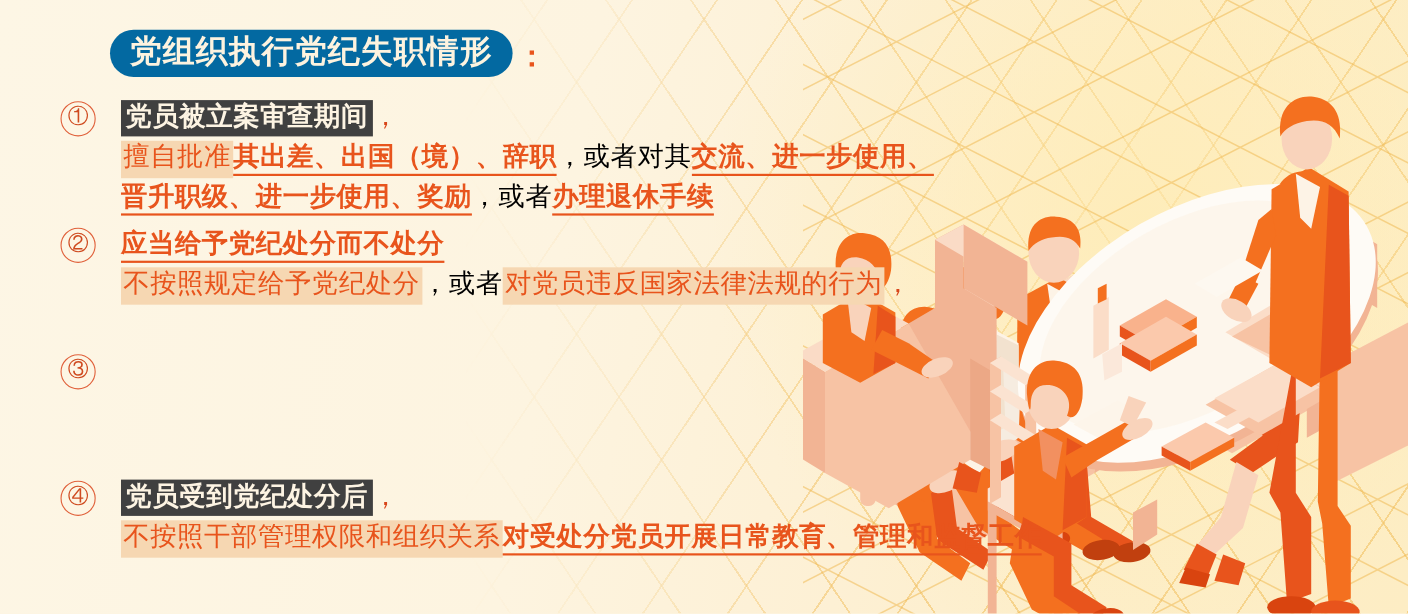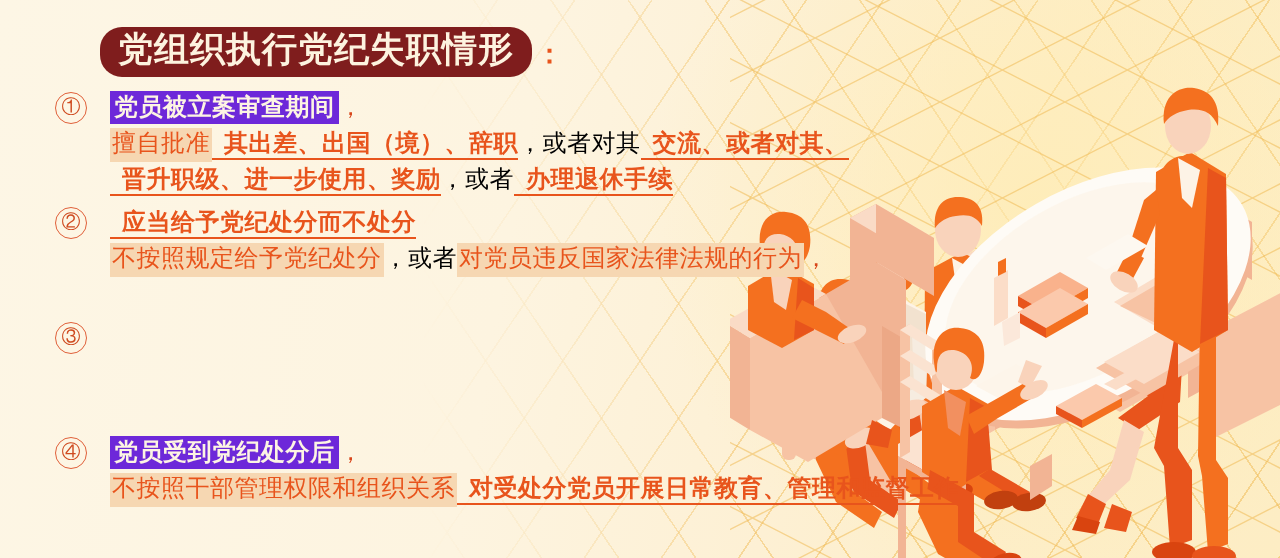--- a/index.html
+++ b/index.html
@@ -33,46 +33,46 @@
   }
   
   .illus{position:absolute;left:730px;top:0;width:550px;height:558px;}
   .illus svg{display:block;width:550px;height:558px;}
 
   
   .content{position:absolute;left:0;top:0;width:900px;height:558px;}
 
   .title-row{position:absolute;left:100px;top:27px;display:flex;align-items:center;}
   .title-badge{
-    background:#7f1d1d;color:#fdf3df;
-    font-size:35px;font-weight:bold;letter-spacing:1px;
+    background:#0369a1;color:#fdf3df;
+    font-size:29px;font-weight:bold;letter-spacing:1px;
     padding:5px 18px 8px 18px;border-radius:22px;line-height:1.05;
     font-family:"Liberation Serif","DejaVu Serif",serif;
     white-space:nowrap;
   }
   .title-colon{color:#e8541c;font-size:27px;font-weight:bold;margin-left:4px;margin-top:4px;}
 
   .item{position:absolute;left:55px;}
   .num{
     position:absolute;left:0;top:0;width:30px;height:30px;border-radius:50%;
     border:1.6px solid #e0603a;color:#cf4b20;
     font-size:19px;line-height:28px;text-align:center;
     font-family:"Liberation Serif","DejaVu Serif",serif;
   }
   .lines{position:absolute;left:55px;top:-3px;white-space:nowrap;}
   .ln{height:36px;line-height:36px;white-space:nowrap;}
 
   
   span.run{font-size:24px;font-weight:bold;letter-spacing:.5px;
            font-family:"Liberation Serif","DejaVu Serif",serif;vertical-align:baseline;}
-  span.dark{background:#6d28d9;color:#fdf4e3;padding:3px 4px 4px 4px;}
+  span.dark{background:#404040;color:#fdf4e3;padding:3px 4px 4px 4px;}
   span.peach{background:#f6d7b2;color:#e8541c;padding:3px 2px 4px 2px;font-weight:normal;font-family:Liberation Mono, monospace;}
   span.plain{color:#000000;font-weight:normal;}
   span.bold{color:#e8541c;font-weight:bold;}
-  span.uline{border-bottom:2px solid #e8541c;padding-bottom:2px;padding-left:12px;}
+  span.uline{border-bottom:2px solid #e8541c;padding-bottom:2px;}
   span.comma{color:#d8451a;font-weight:normal;}
 </style>
 </head>
 <body>
 
 <div id="stage">
 
   <div class="bg-base"></div>
   <div class="bg-grid"></div>
   <div class="bg-glow"></div>
@@ -327,21 +327,21 @@
 
     <div class="title-row">
       <div class="title-badge">党组织执行党纪失职情形</div>
       <div class="title-colon">：</div>
     </div>
 
     <div class="item" style="top:92px;">
       <div class="num">①</div>
       <div class="lines">
         <div class="ln"><span class="run dark">党员被立案审查期间</span><span class="run comma">，</span></div>
-        <div class="ln"><span class="run peach">擅自批准</span><span class="run bold uline">其出差、出国（境）、辞职</span><span class="run plain">，或者对其</span><span class="run bold uline">交流、或者对其、</span></div>
+        <div class="ln"><span class="run peach">擅自批准</span><span class="run bold uline">其出差、出国（境）、辞职</span><span class="run plain">，或者对其</span><span class="run bold uline">交流、进一步使用、</span></div>
         <div class="ln"><span class="run bold uline">晋升职级、进一步使用、奖励</span><span class="run plain">，或者</span><span class="run bold uline">办理退休手续</span></div>
       </div>
     </div>
 
     <div class="item" style="top:207px;">
       <div class="num">②</div>
       <div class="lines">
         <div class="ln"><span class="run bold uline">应当给予党纪处分而不处分</span></div>
         <div class="ln"><span class="run peach">不按照规定给予党纪处分</span><span class="run plain">，或者</span><span class="run peach">对党员违反国家法律法规的行为</span><span class="run comma">，</span></div>
       </div>

